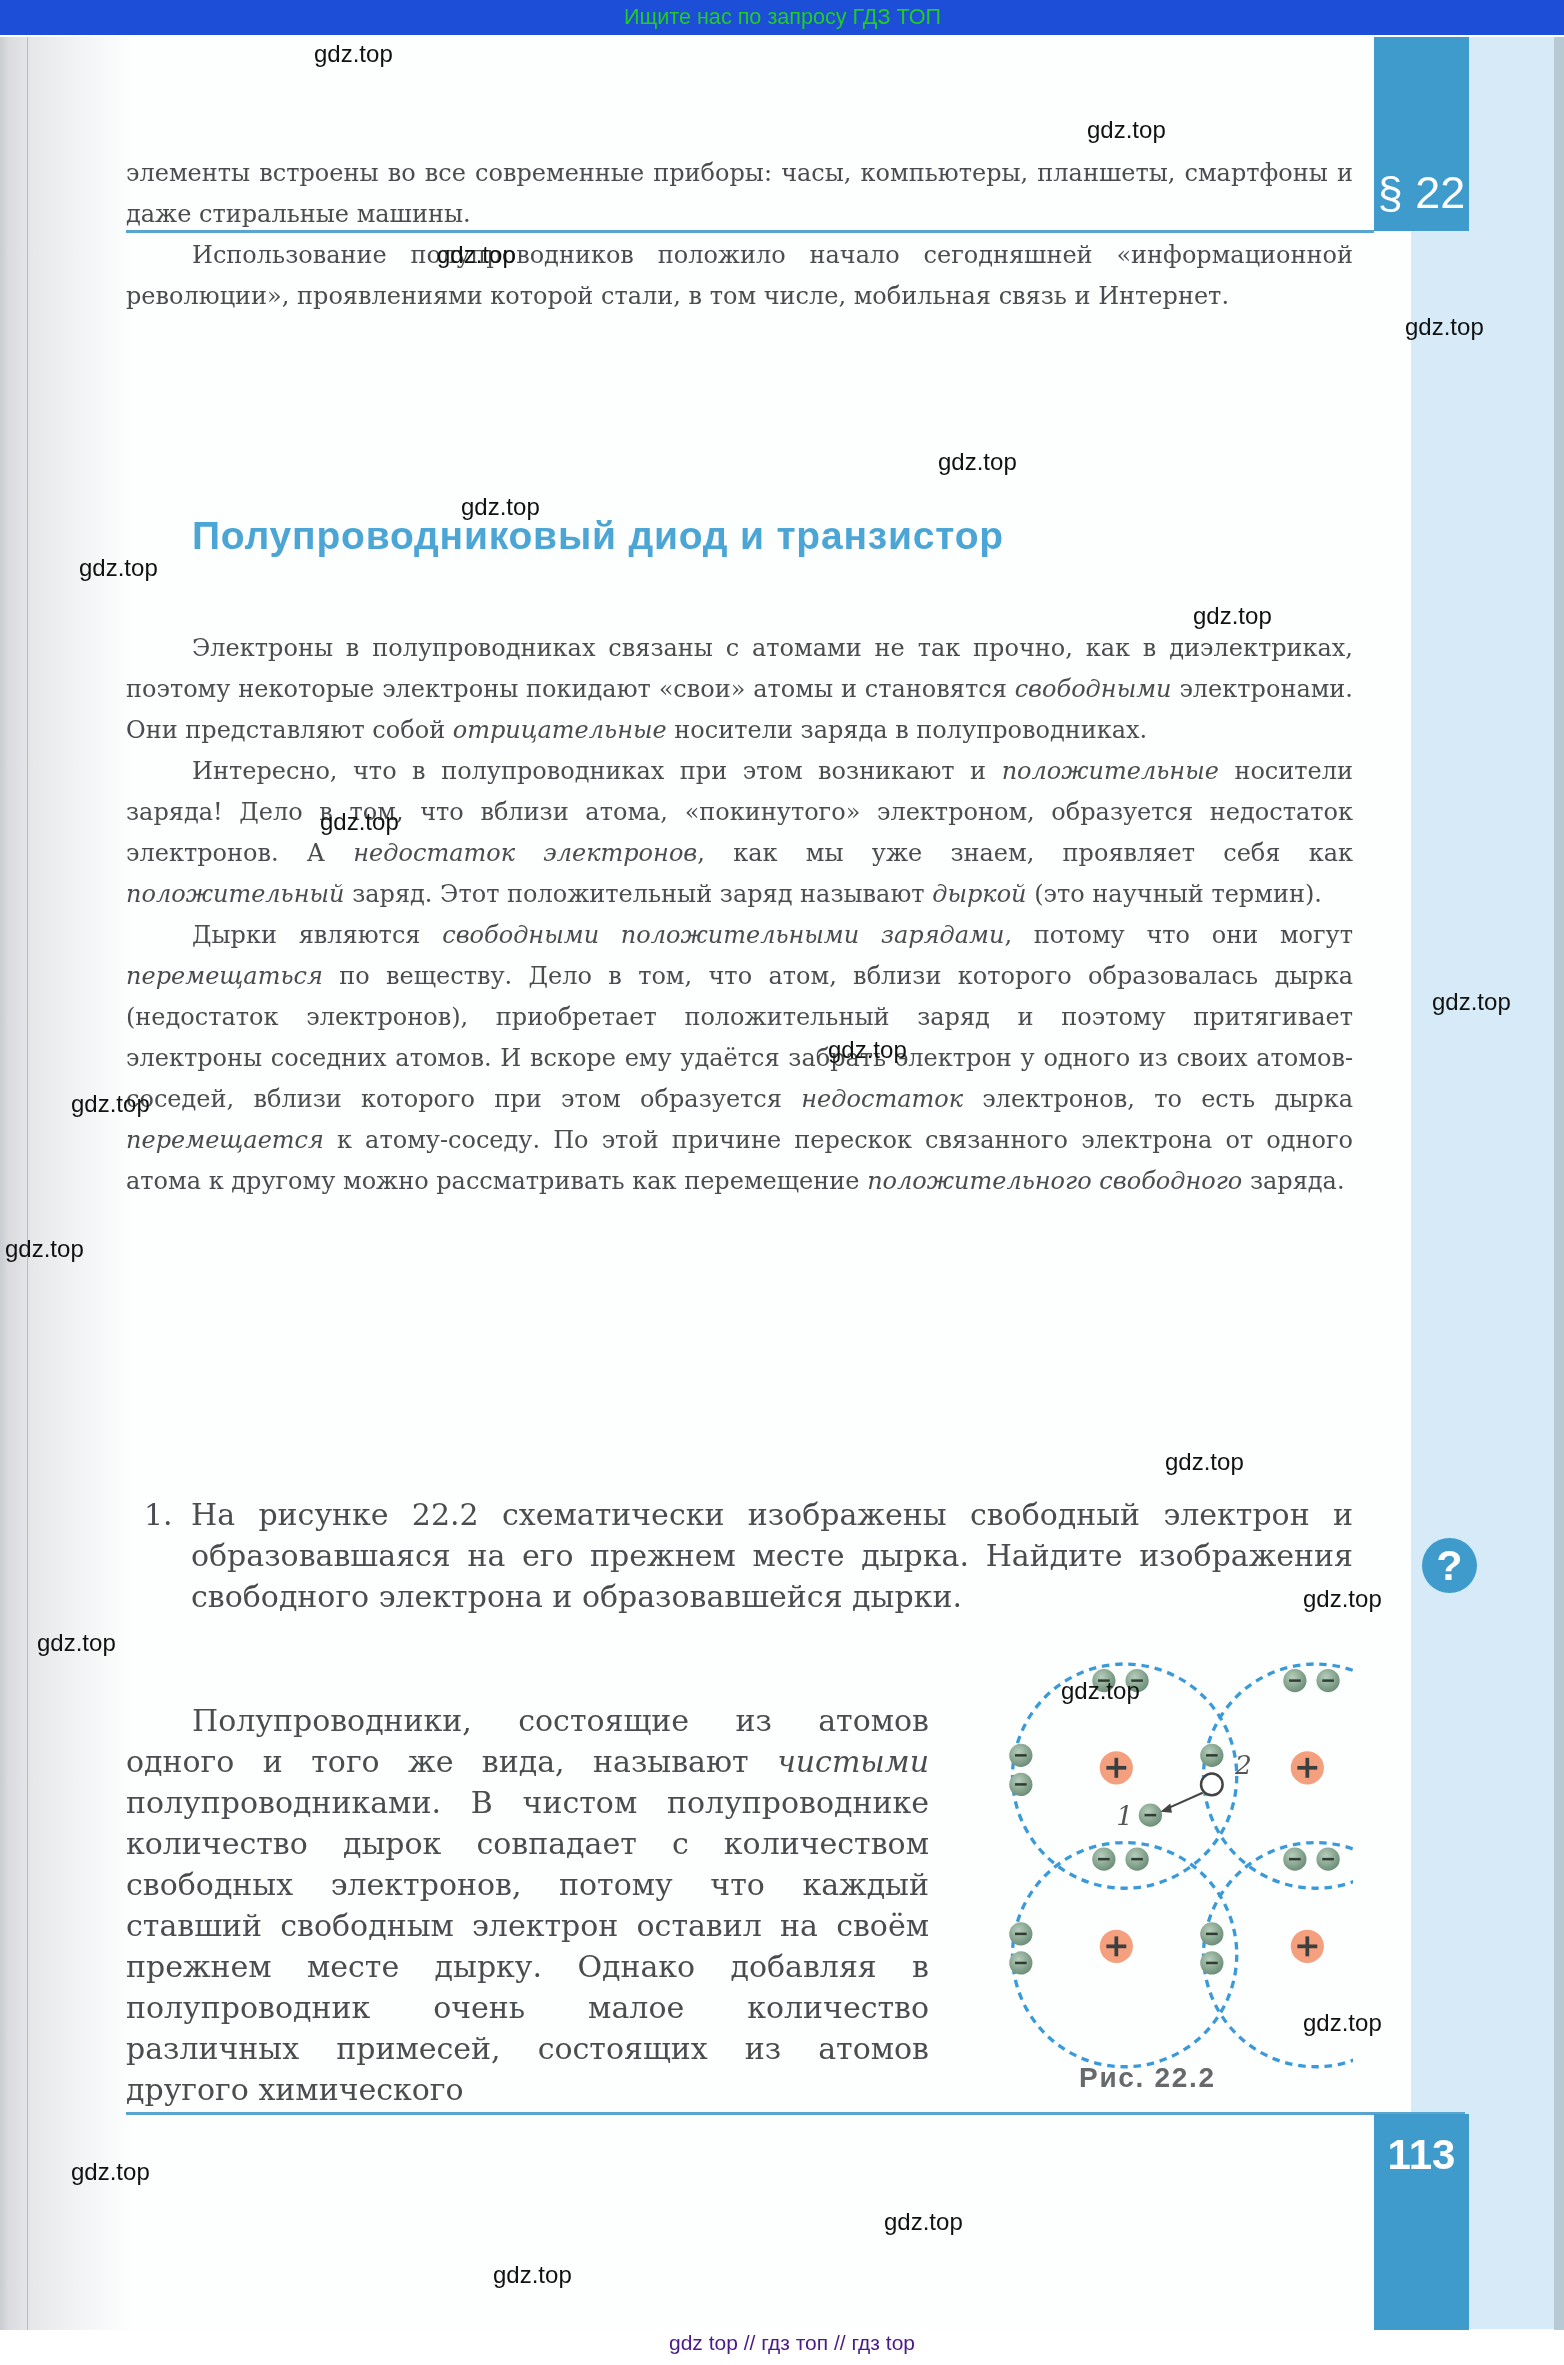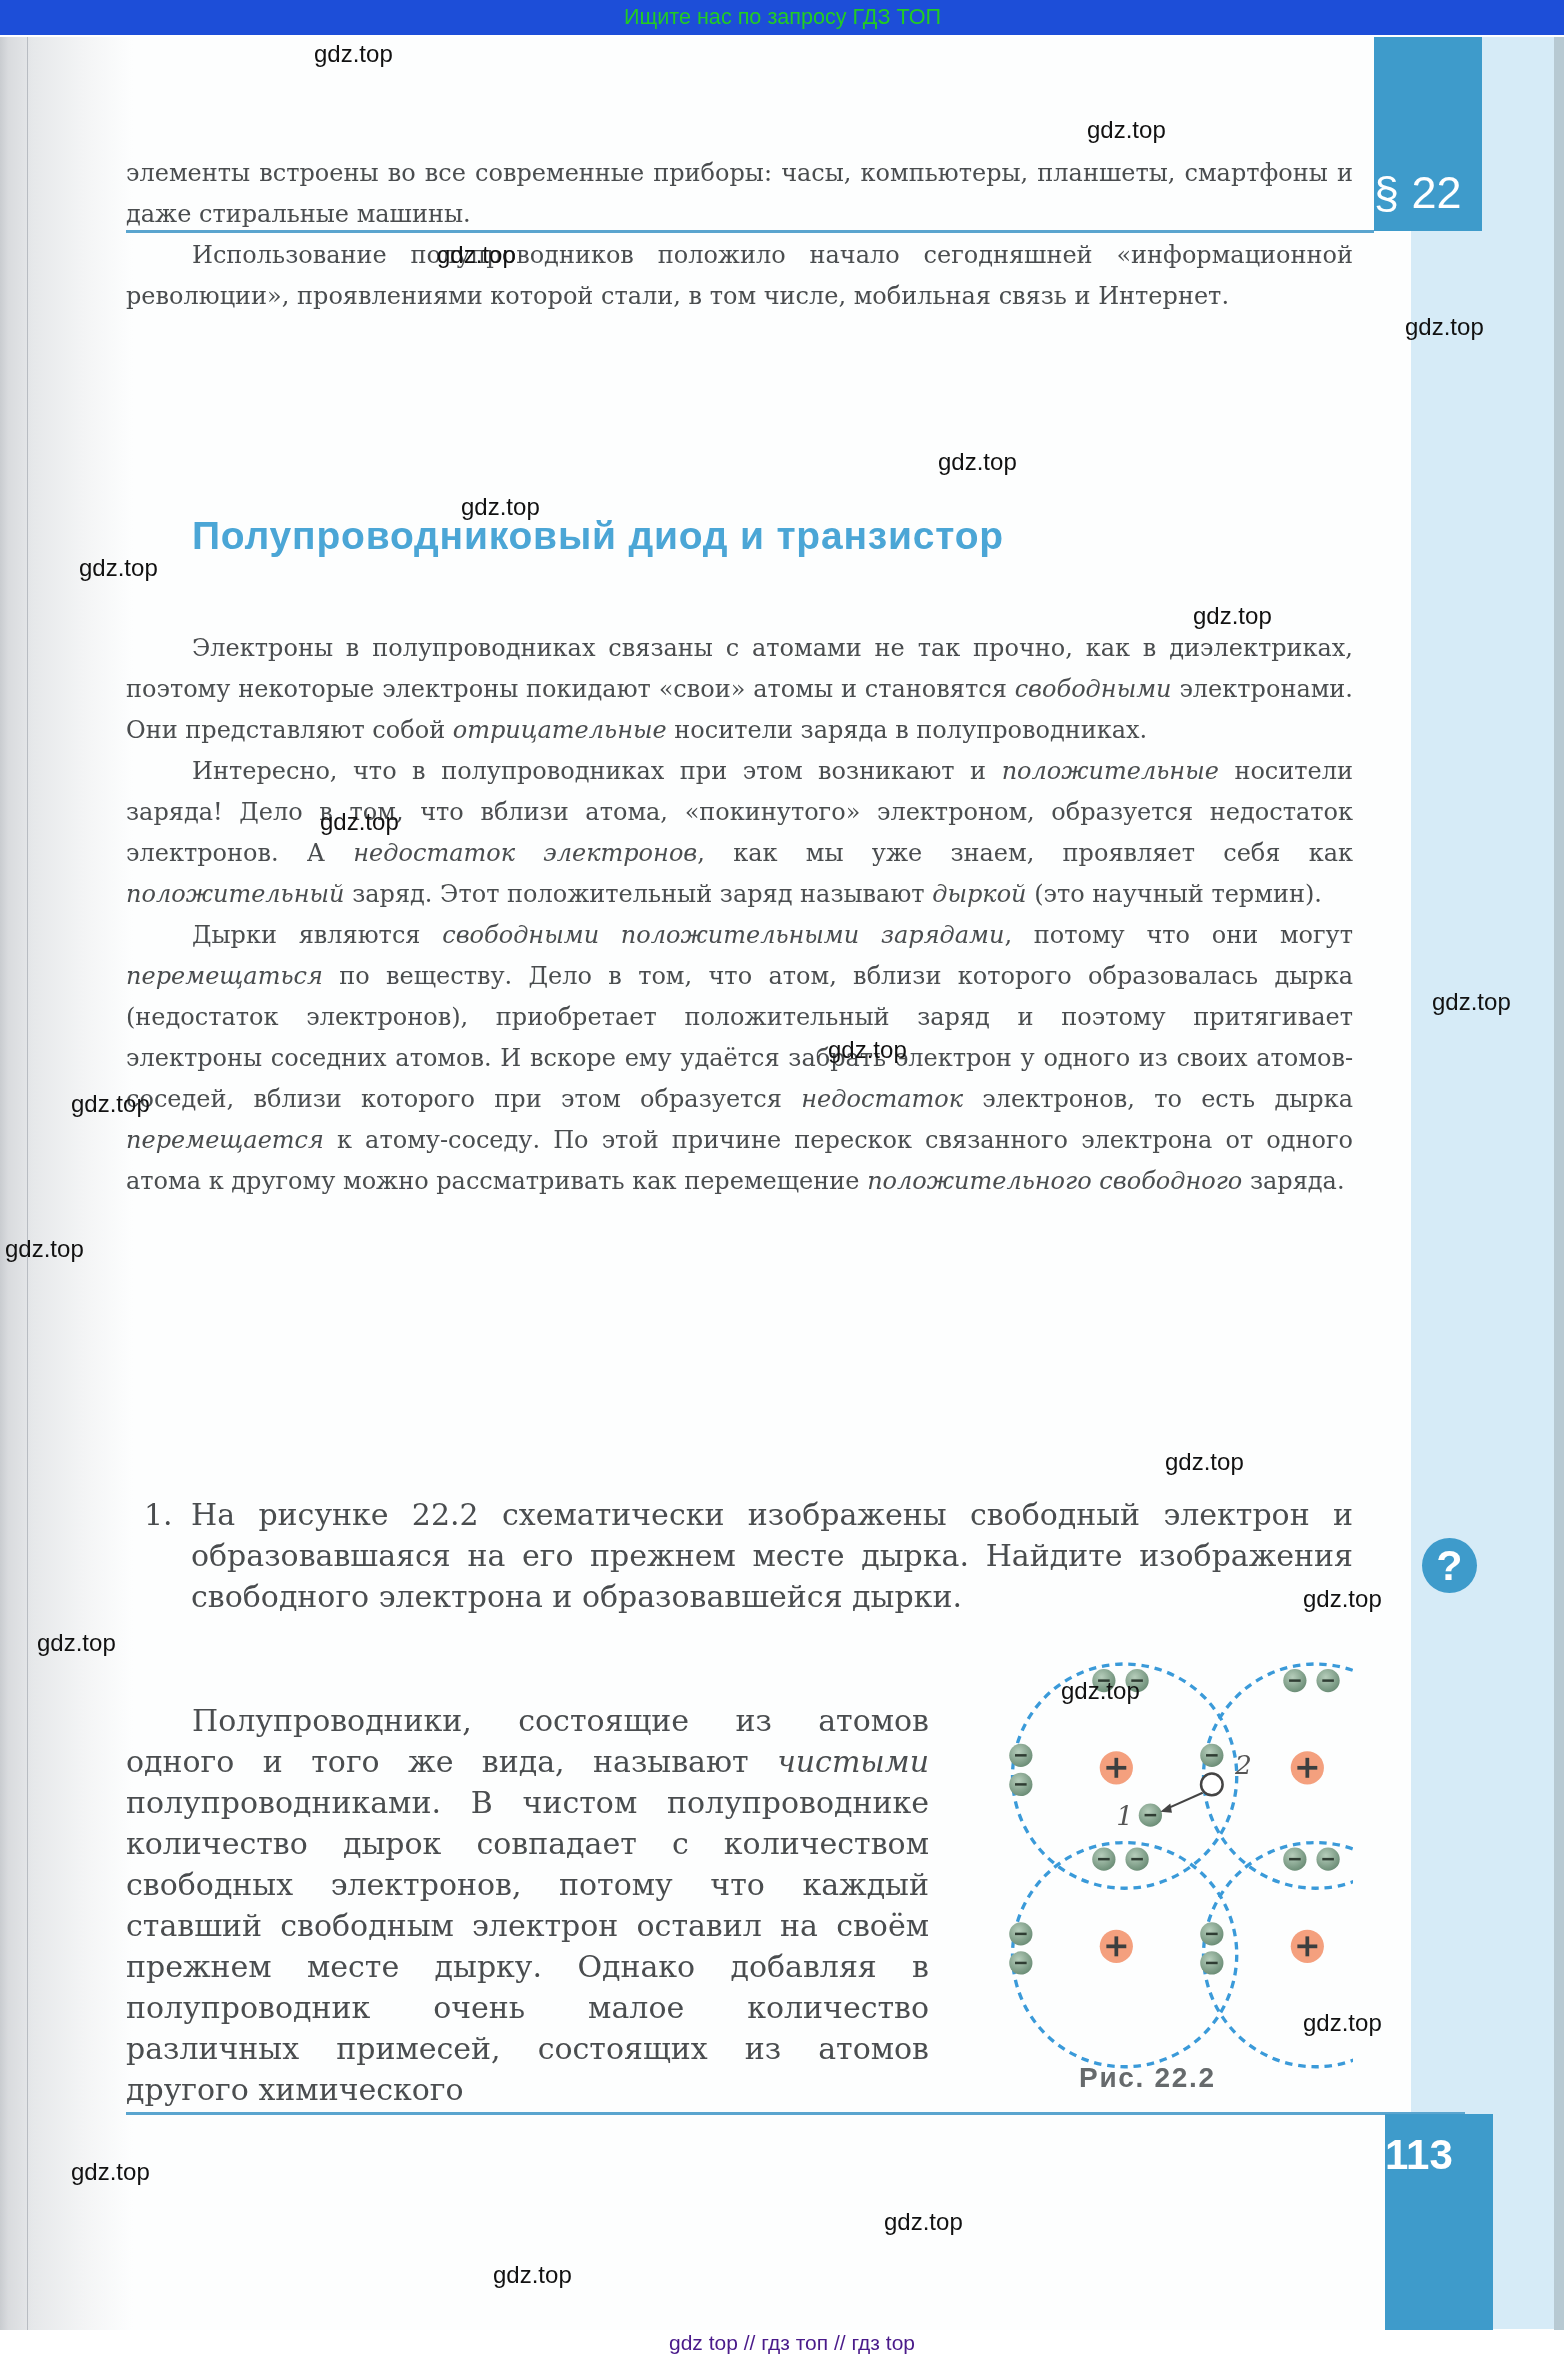--- a/index.html
+++ b/index.html
@@ -4,24 +4,24 @@
 <style>
   html,body{margin:0;padding:0;}
   body{width:1565px;height:2366px;position:relative;background:#ffffff;overflow:hidden;font-family:"DejaVu Serif",serif;}
   .top-banner{position:absolute;left:0;top:0;width:1565px;height:35px;background:#1d4ed8;text-align:center;color:#22cc22;font-family:"Liberation Sans",sans-serif;font-size:21.6px;line-height:33px;}
   .page{position:absolute;left:0;top:37px;width:1565px;height:2293px;background:#fdfefe;overflow:hidden;}
   .spine{position:absolute;left:0;top:0;width:133px;height:100%;background:linear-gradient(to right,#c9ccd0 0px,#d9dbde 8.3px,#e6e8ea 33px,#f3f4f5 83px,#fdfefe 133px);}
   .spine-line{position:absolute;left:26.6px;top:0;width:1.7px;height:100%;background:#b8bcc2;}
   .right-band{position:absolute;left:1411px;top:194px;width:154px;height:2098px;background:#d6ebf7;}
   .right-band-top{position:absolute;left:1465px;top:0;width:100px;height:194px;background:#d6ebf7;}
   .right-edge{position:absolute;left:1554px;top:0;width:10.8px;height:100%;background:#b7c9d2;}
-  .tab{position:absolute;left:1374px;width:108px;background:#3e9bcb;color:#fff;font-family:"Liberation Sans",sans-serif;text-align:left;}
+  .tab{position:absolute;left:1374px;width:95px;background:#3e9bcb;color:#fff;font-family:"Liberation Sans",sans-serif;text-align:center;}
   .tab-section{top:0;height:194px;}
   .tab-section span{position:absolute;left:0;right:0;bottom:11.6px;font-size:45px;}
-  .tab-page{top:2077px;height:216px;margin-left:11px;}
+  .tab-page{top:2077px;height:216px;}
   .tab-page span{position:absolute;left:0;right:0;top:16.6px;font-size:42px;font-weight:bold;}
   .header-title{position:absolute;left:386px;top:134px;font-family:"Liberation Sans",sans-serif;font-size:35px;color:#5d6163;white-space:nowrap;letter-spacing:0.2px;}
   .rule{position:absolute;left:126px;width:1248px;height:2.5px;background:#5aa5cf;}
   .rule-top{top:193px;}
   .rule-bottom{top:2075px;width:1339px;}
   .body-text{position:absolute;left:126px;width:1227px;font-size:24px;line-height:41px;color:#4a4d4f;text-align:justify;}
   .body-text p{margin:0;}
   .body-text .indent{text-indent:66px;}
   .body-text i{font-style:italic;}
   .section-heading{position:absolute;left:126px;top:473px;width:1212px;font-family:"Liberation Sans",sans-serif;font-weight:bold;font-size:39px;line-height:51px;color:#4ba6d6;letter-spacing:0.8px;}

